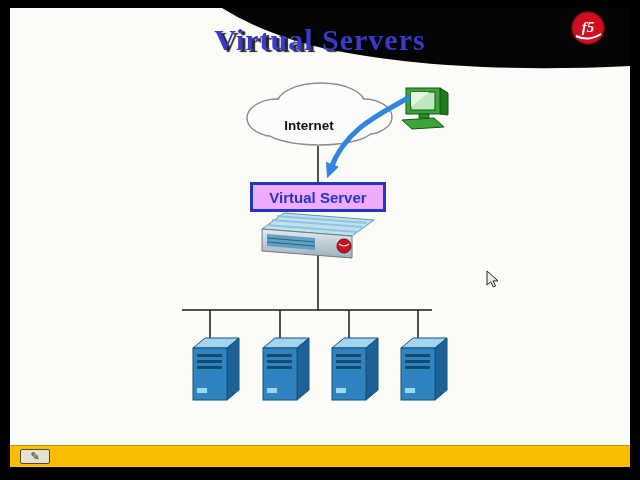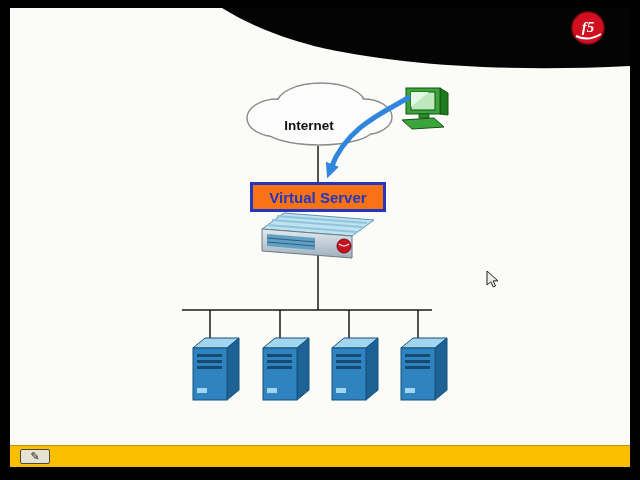--- a/index.html
+++ b/index.html
@@ -4,21 +4,21 @@
 <style>
   html,body{margin:0;padding:0;background:#000;}
   .frame{position:relative;width:640px;height:480px;background:#000;overflow:hidden;
          font-family:"Liberation Sans",sans-serif;}
   .slide{position:absolute;left:10px;top:8px;width:620px;height:459px;background:#FBFBF7;overflow:hidden;}
   .diagram{position:absolute;left:0;top:0;width:620px;height:459px;}
   .slide-title{position:absolute;left:0;top:15px;width:620px;text-align:center;
      font-family:"Liberation Serif",serif;font-weight:bold;font-size:30px;letter-spacing:1px;
      color:#3A3AC8;text-shadow:3px 2px 1px rgba(0,0,0,0.85);}
   .vs-box{position:absolute;left:240px;top:174px;width:130px;height:24px;
-     border:3px solid #2236C0;background:#f97316;display:flex;align-items:center;justify-content:center;
+     border:3px solid #2236C0;background:#f0abfc;display:flex;align-items:center;justify-content:center;
      font-weight:bold;font-size:15px;color:#2236C0;}
   .bottom-bar{position:absolute;left:0;bottom:0;width:100%;height:21px;
      background:#F9BE00;border-top:1px solid #C79000;}
   .pen-tool{position:absolute;left:10px;bottom:3px;width:30px;height:15px;box-sizing:border-box;
      background:#E6E2D2;border:1px solid #4A4A3A;border-radius:2px;
      display:flex;align-items:center;justify-content:center;font-size:11px;line-height:1;color:#222;cursor:pointer;}
 </style>
 </head>
 <body>
 
@@ -103,20 +103,21 @@
       <use href="#serverTower" x="183" y="330"></use>
       <use href="#serverTower" x="253" y="330"></use>
       <use href="#serverTower" x="322" y="330"></use>
       <use href="#serverTower" x="391" y="330"></use>
 
       <g transform="translate(477,263)">
         <polygon points="0,0 0,14 3.8,10.8 6.3,16 8.6,15 6.1,9.9 11,9.9" fill="#ECECEC" stroke="#222222" stroke-width="1"></polygon>
       </g>
     </svg>
 
+    <div class="slide-title">Virtual Servers</div>
 
     <div class="vs-box">
       <span>Virtual Server</span>
     </div>
 
     <div class="bottom-bar"></div>
     <div class="pen-tool">
       <span>✎</span>
     </div>
 

